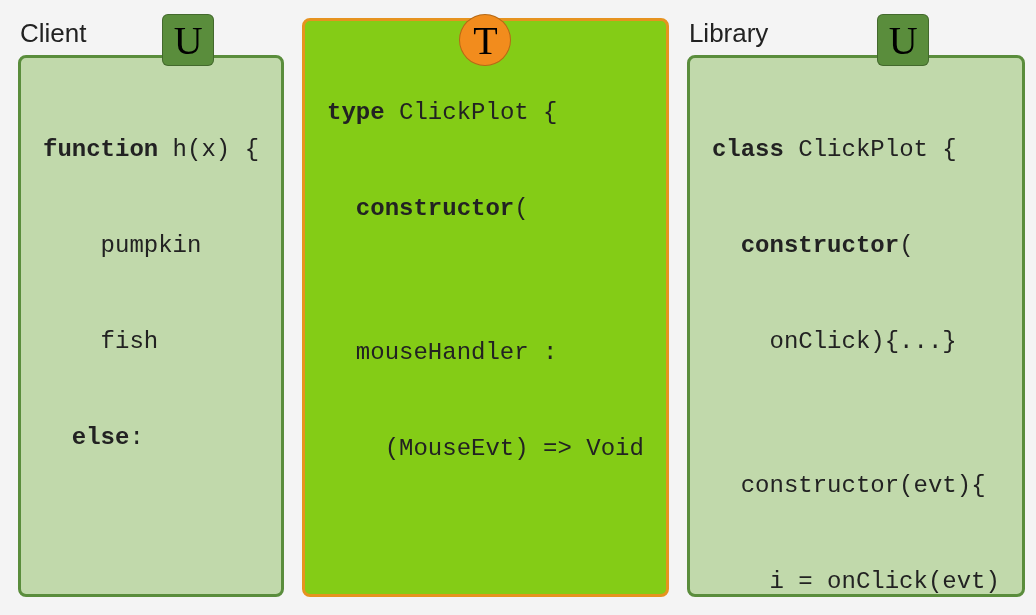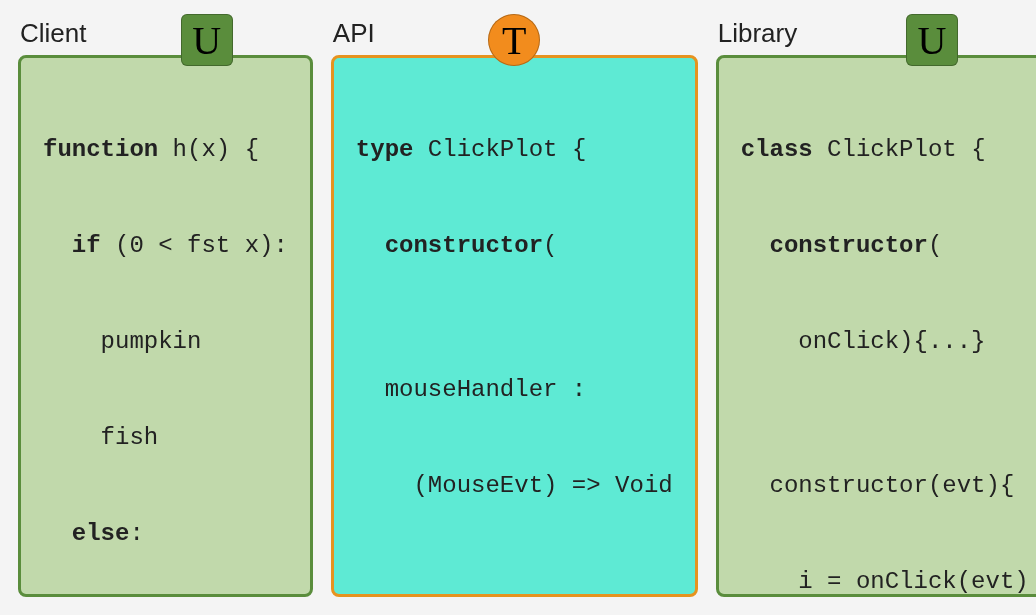--- a/index.html
+++ b/index.html
@@ -42,21 +42,21 @@
     line-height: 2.0;
     color: #222;
     white-space: pre;
     overflow: hidden;
   }
   .box.green {
     background: #c1d9ab;
     border-color: #5a8d3c;
   }
   .box.orange {
-    background: #5eead4;
+    background: #84cc16;
     border-color: #e6931f;
   }
   .badge {
     position: absolute;
     top: -4px;
     width: 52px;
     height: 52px;
     display: flex;
     align-items: center;
     justify-content: center;
@@ -88,35 +88,33 @@
 <body>
 
 <div class="canvas">
   <div class="cols">
 
     <div class="col client">
       <div class="col-header">Client</div>
       <div class="badge square">U</div>
       <div class="box green">
 <span class="line"><span class="kw">function</span><span> h(x) {</span></span>
-<span class="line i1"><span class="kw">if</span><span> (0 &lt; fst x):</span></span>
 <span class="line i2">pumpkin</span>
 <span class="line i2">fish</span>
 <span class="line i1"><span class="kw">else</span><span>:</span></span>
 
 <span class="line"></span>
 
 <span class="line"></span>
 
 
       </div>
     </div>
 
     <div class="col api">
-      <div class="col-header">API</div>
       <div class="badge circle">T</div>
       <div class="box orange">
 <span class="line"><span class="kw">type</span><span> ClickPlot {</span></span>
 <span class="line i1"><span class="kw">constructor</span><span>(</span></span>
 <span class="line"></span>
 <span class="line i1">mouseHandler :</span>
 <span class="line i2">(MouseEvt) =&gt; Void</span>
 <span class="line"></span>
 <span class="line"></span>
 

